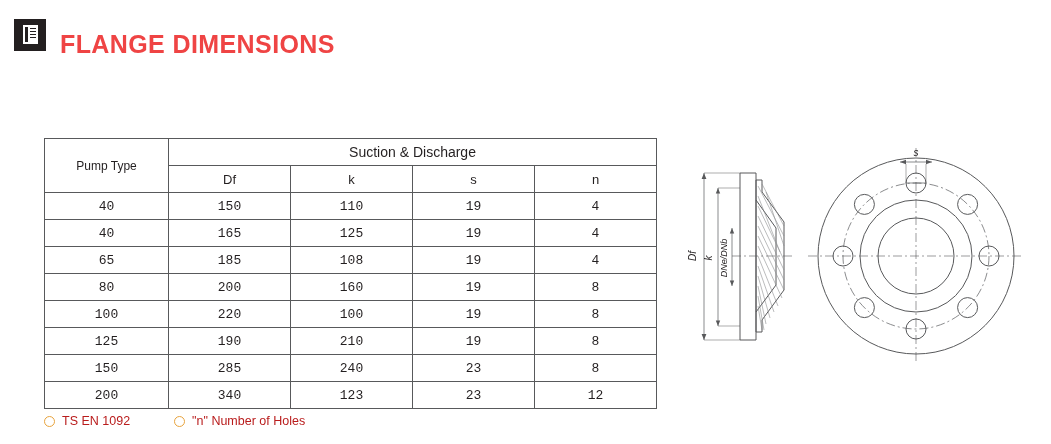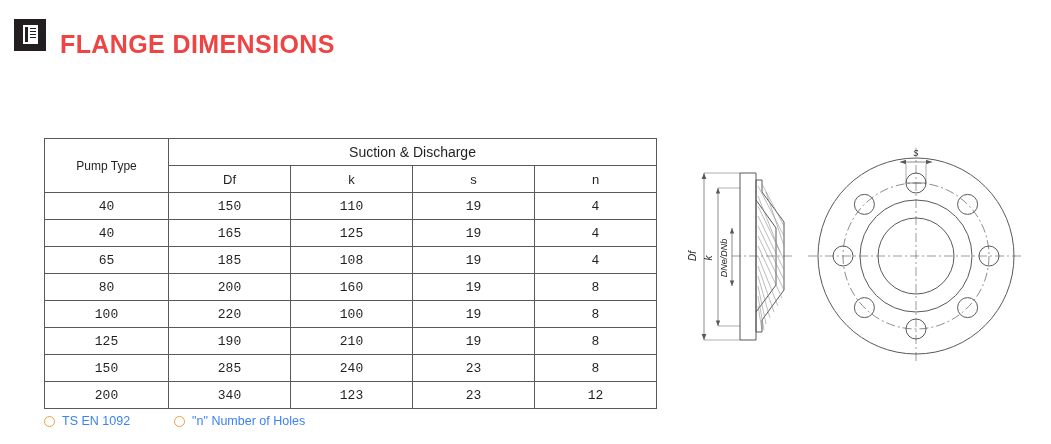--- a/index.html
+++ b/index.html
@@ -112,21 +112,21 @@
 
   
   .footnotes {
     position: absolute;
     left: 44px;
     top: 414px;
     display: flex;
     align-items: center;
     gap: 44px;
     font-size: 12.5px;
-    color: #3b82f6;
+    color: #b91c1c;
   }
   .footnote {
     display: flex;
     align-items: center;
     gap: 7px;
     white-space: nowrap;
   }
   .fn-dot {
     width: 9px;
     height: 9px;

